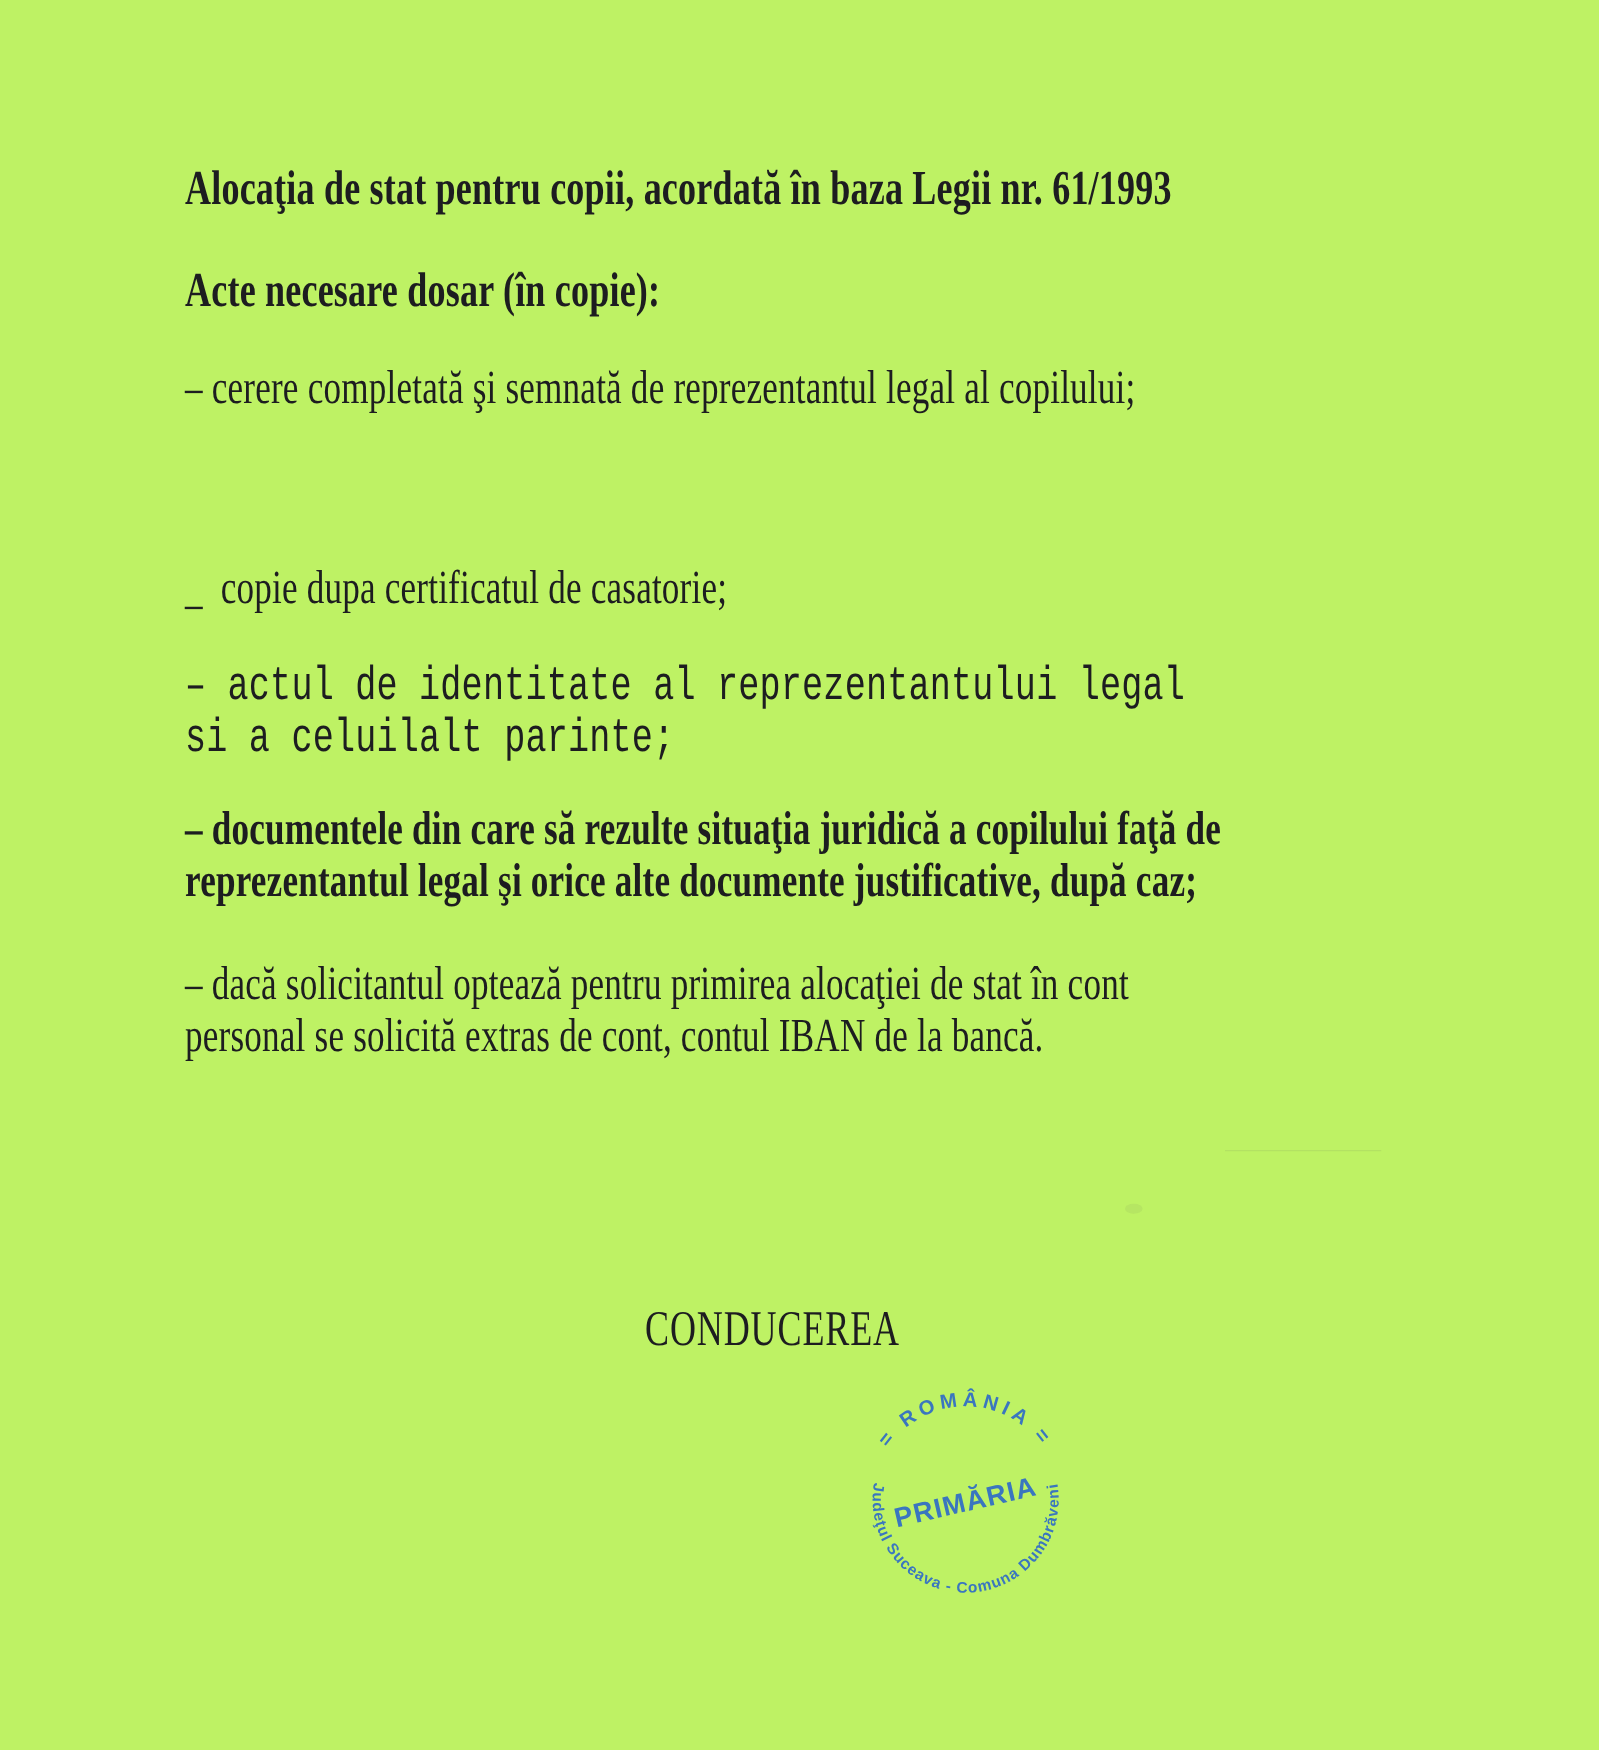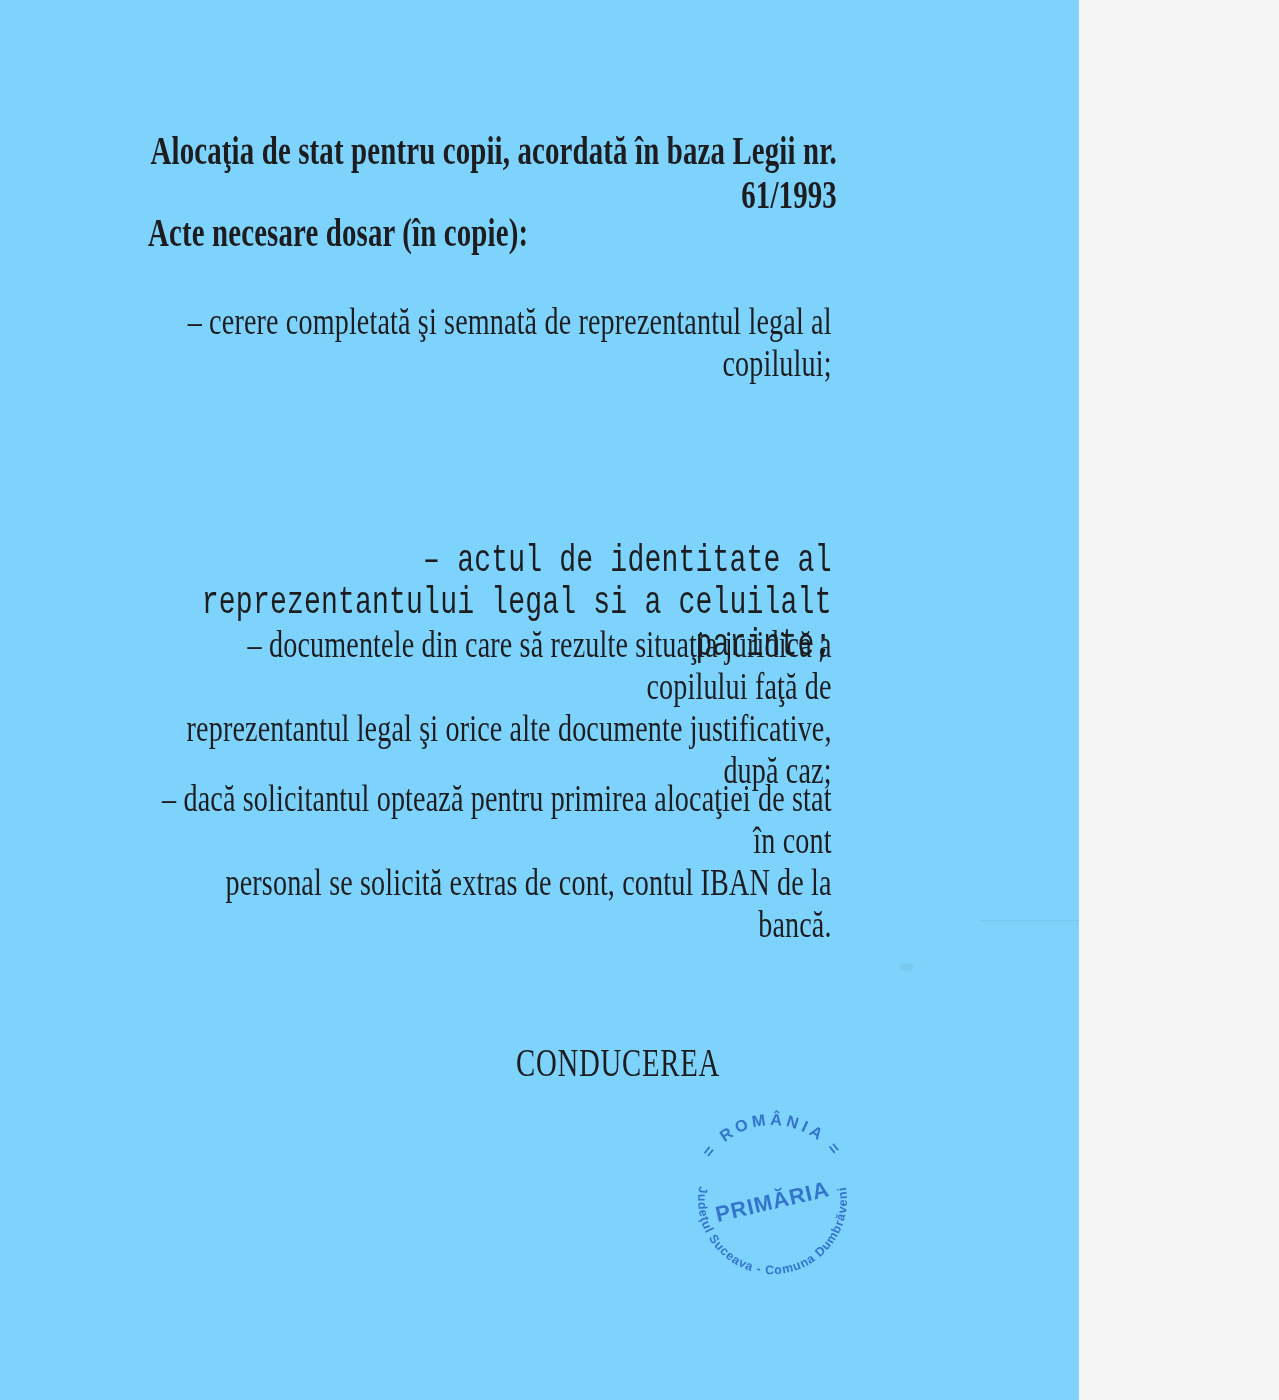--- a/index.html
+++ b/index.html
@@ -3,59 +3,58 @@
 <meta charset="utf-8">
 <style>
   html, body { margin: 0; padding: 0; }
   body {
     width: 1279px; height: 1400px;
     background: #f4f5f4;
     font-family: "Liberation Serif", serif;
   }
   .page {
     position: relative;
-    width: 1079px; height: 1400px;
-    background: #7dd3fc;
+    width: 1279px; height: 1400px;
+    background: #bef264;
     color: #1d1d20;
     overflow: hidden;
-    text-align: right;
   }
   
   .title, .subtitle {
     position: absolute;
     left: 148px;
     margin: 0;
     font-size: 39px;
     font-weight: bold;
     line-height: 44px;
     white-space: pre-wrap;
     transform: scaleX(0.74);
     transform-origin: left top;
     letter-spacing: 0.2px;
   }
   .title    { top: 129px; }
   .subtitle { top: 211px; }
   .item {
     position: absolute;
     left: 148px;
-    margin: 11px;
+    margin: 0;
   }
   .item .line {
     font-size: 38px;
     line-height: 42px;
     white-space: pre-wrap;
     transform: scaleX(0.74);
     transform-origin: left top;
     letter-spacing: 0.2px;
   }
   .item-1 { top: 289px; }
   .item-2 { top: 369px; }
   .item-3 { top: 449px; }
   .item-4 { top: 529px; font-family: Liberation Mono, monospace; }
-  .item-5 { top: 612px; }
+  .item-5 { top: 642px; font-weight: bold; }
   .item-6 { top: 766px; }
   .closing {
     position: absolute;
     left: 618px; top: 1040px;
     margin: 0;
     font-size: 40px;
     font-weight: normal;
     line-height: 46px;
     letter-spacing: 1px;
     white-space: nowrap;
@@ -96,20 +95,23 @@
 
   <h1 class="title">Alocaţia de stat pentru copii, acordată în baza Legii nr. 61/1993</h1>
 
   <h2 class="subtitle">Acte necesare dosar (în copie):</h2>
 
   <div class="item item-1">
     <div class="line">– cerere completată şi semnată de reprezentantul legal al copilului;</div>
   </div>
 
 
+  <div class="item item-3">
+    <div class="line">_  copie dupa certificatul de casatorie;</div>
+  </div>
 
   <div class="item item-4">
     <div class="line">– actul de identitate al reprezentantului legal si a celuilalt parinte;</div>
   </div>
 
   <div class="item item-5">
     <div class="line">– documentele din care să rezulte situaţia juridică a copilului faţă de</div>
     <div class="line">reprezentantul legal şi orice alte documente justificative, după caz;</div>
   </div>
 

